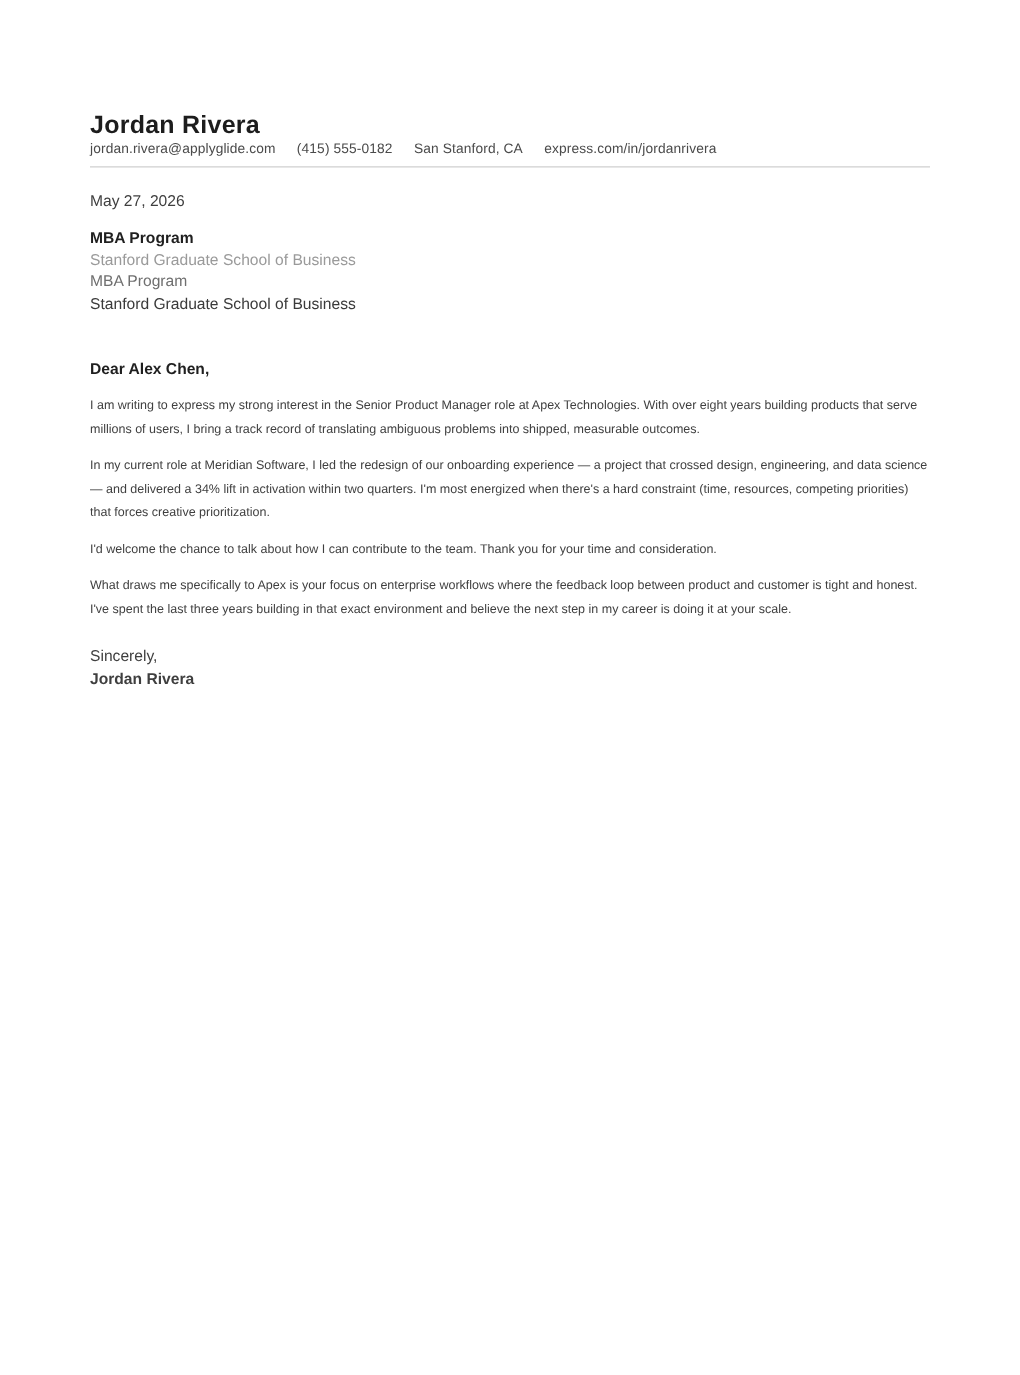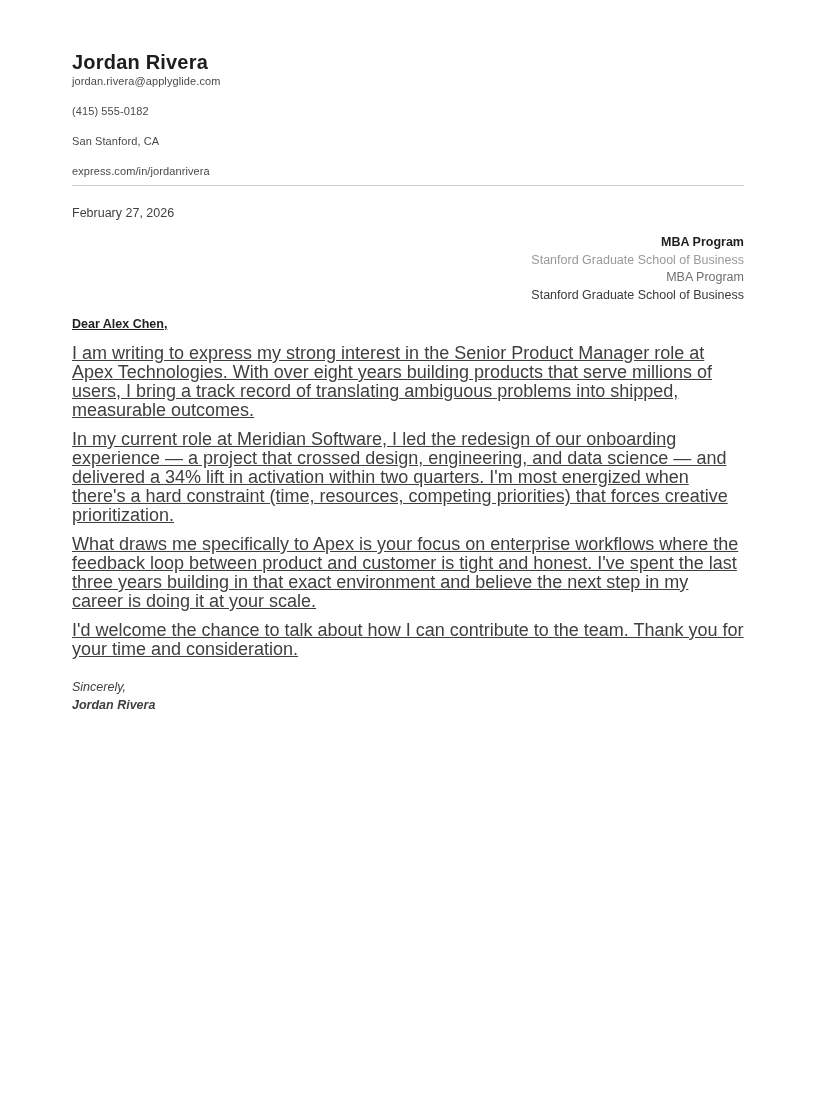--- a/index.html
+++ b/index.html
@@ -22,21 +22,21 @@
   }
   body {
     width: 816px;
     height: 1100px;
     font-family: "Liberation Sans", "DejaVu Sans", sans-serif;
     -webkit-font-smoothing: antialiased;
   }
   .page {
     width: 816px;
     height: 1100px;
-    padding: 52px 72px 40px 72px;
+    padding: 90px 72px 40px 72px;
     background: var(--page-background);
     overflow: hidden;
   }
   .title {
     margin: 0;
     font-size: 20px;
     line-height: 20px;
     font-weight: 700;
     letter-spacing: 0.2px;
     color: var(--title-text);
@@ -49,60 +49,57 @@
     color: var(--doc-type-text);
   }
   .contact-row {
     margin-top: 3px;
     display: flex;
     gap: 17px;
     font-size: 11px;
     line-height: 13px;
     letter-spacing: 0.1px;
     color: var(--contact-text);
-    flex-direction: column;
   }
   .divider {
     border: none;
     border-top: 1px solid var(--divider);
     margin: 7px 0 0 0;
     height: 0;
   }
   .date {
     margin: 18px 0 0 0;
     font-size: 12.5px;
     line-height: 19px;
     color: var(--body-text);
   }
-  .recipient { margin-top: 11px; text-align: right; }
+  .recipient { margin-top: 11px; }
   .recipient p {
     margin: 0;
     font-size: 12.5px;
     line-height: 17.5px;
   }
   .r-bold { font-weight: 700; color: var(--bold-text); }
   .r-light { color: var(--recipient-light); }
   .r-mid { color: var(--recipient-mid); }
   .r-dark { color: var(--recipient-dark); }
   .salutation {
-    margin: 11px 0 0 0;
+    margin: 34px 0 0 0;
     font-size: 12.5px;
     line-height: 19px;
     font-weight: 700;
     color: var(--bold-text);
-    text-decoration: underline;
   }
   .para {
     margin: 10px 0 0 0;
-    font-size: 18px;
+    font-size: 10px;
     line-height: 19px;
     color: var(--body-text);
-    text-decoration: underline;
   }
-  .signature { margin-top: 19px; font-style: italic; }
+  .signature { margin-top: 19px; }
   .signature p {
     margin: 0;
     font-size: 12.5px;
     line-height: 18px;
     color: var(--body-text);
   }
   .sig-name { font-weight: 700; color: var(--bold-text); }
 </style>
 </head>
 <body>
@@ -114,35 +111,35 @@
     <div class="contact-row">
       <span>jordan.rivera@applyglide.com</span>
       <span>(415) 555-0182</span>
       <span>San Stanford, CA</span>
       <span>express.com/in/jordanrivera</span>
     </div>
     <hr class="divider">
   </header>
 
   <main>
-    <p class="date">February 27, 2026</p>
+    <p class="date">May 27, 2026</p>
 
     <div class="recipient">
       <p class="r-bold">MBA Program</p>
       <p class="r-light">Stanford Graduate School of Business</p>
       <p class="r-mid">MBA Program</p>
       <p class="r-dark">Stanford Graduate School of Business</p>
     </div>
 
     <p class="salutation">Dear Alex Chen,</p>
 
     <p class="para">I am writing to express my strong interest in the Senior Product Manager role at Apex Technologies. With over eight years building products that serve millions of users, I bring a track record of translating ambiguous problems into shipped, measurable outcomes.</p>
     <p class="para">In my current role at Meridian Software, I led the redesign of our onboarding experience — a project that crossed design, engineering, and data science — and delivered a 34% lift in activation within two quarters. I'm most energized when there's a hard constraint (time, resources, competing priorities) that forces creative prioritization.</p>
+    <p class="para">I'd welcome the chance to talk about how I can contribute to the team. Thank you for your time and consideration.</p>
     <p class="para">What draws me specifically to Apex is your focus on enterprise workflows where the feedback loop between product and customer is tight and honest. I've spent the last three years building in that exact environment and believe the next step in my career is doing it at your scale.</p>
-    <p class="para">I'd welcome the chance to talk about how I can contribute to the team. Thank you for your time and consideration.</p>
 
     <div class="signature">
       <p>Sincerely,</p>
       <p class="sig-name">Jordan Rivera</p>
     </div>
   </main>
 
 </div>
 
 </body></html>

